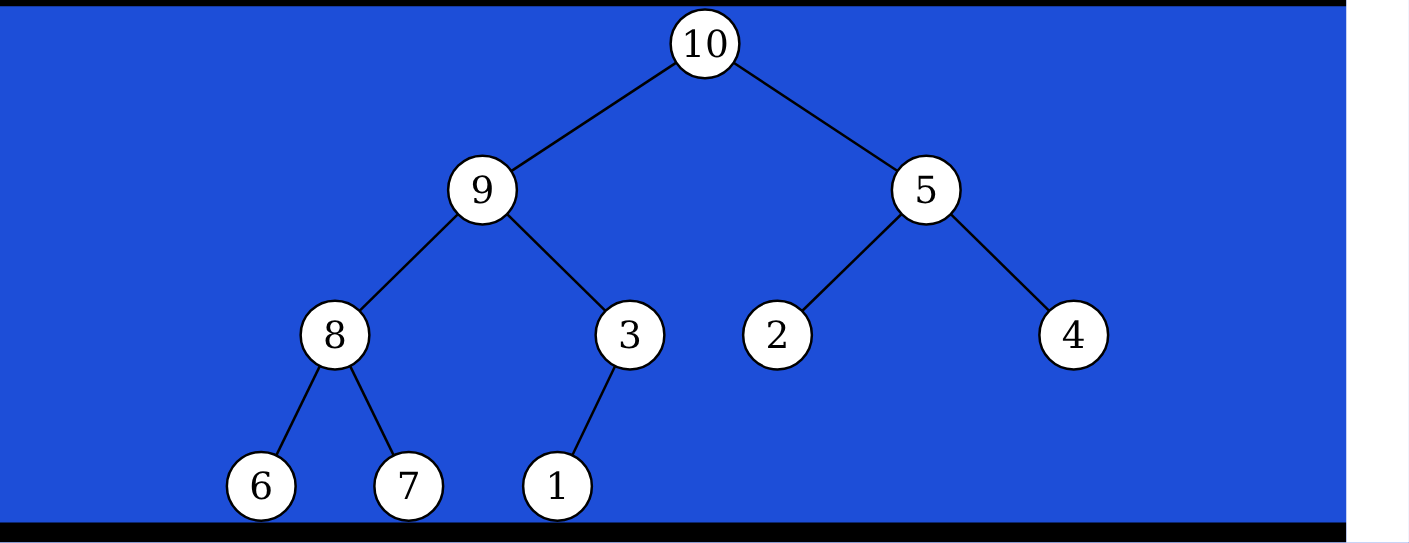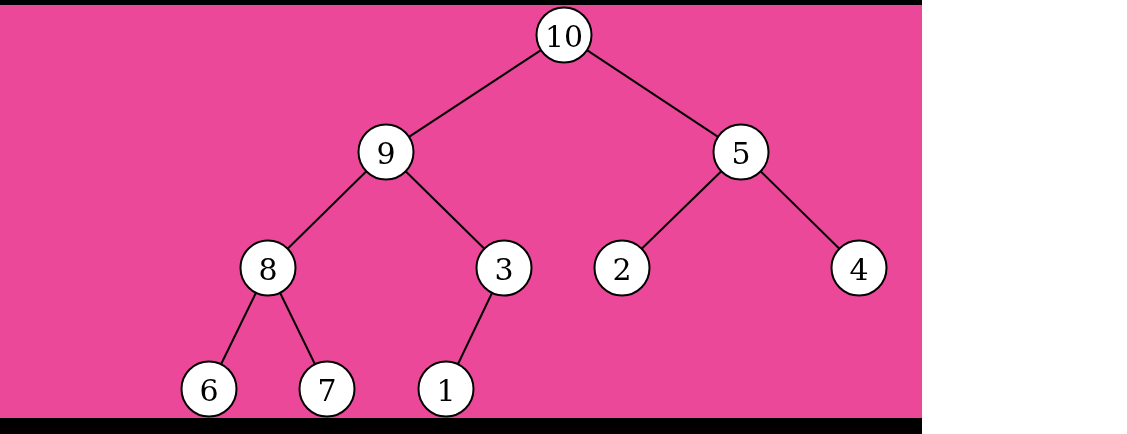--- a/index.html
+++ b/index.html
@@ -3,23 +3,23 @@
 <meta charset="utf-8">
 <title>Binary Tree Diagram</title>
 <style>
   html, body {
     margin: 0;
     padding: 0;
     background: #ffffff;
   }
   #canvas {
     position: relative;
-    width: 922px;
+    width: 1077px;
     height: 434px;
-    background: #ec4899;
+    background: #1d4ed8;
     overflow: hidden;
     font-family: "DejaVu Serif", "Liberation Serif", serif;
   }
   .bar {
     position: absolute;
     left: 0;
     width: 100%;
     background: #000000;
   }
   #bar-top { top: 0; height: 5px; }

